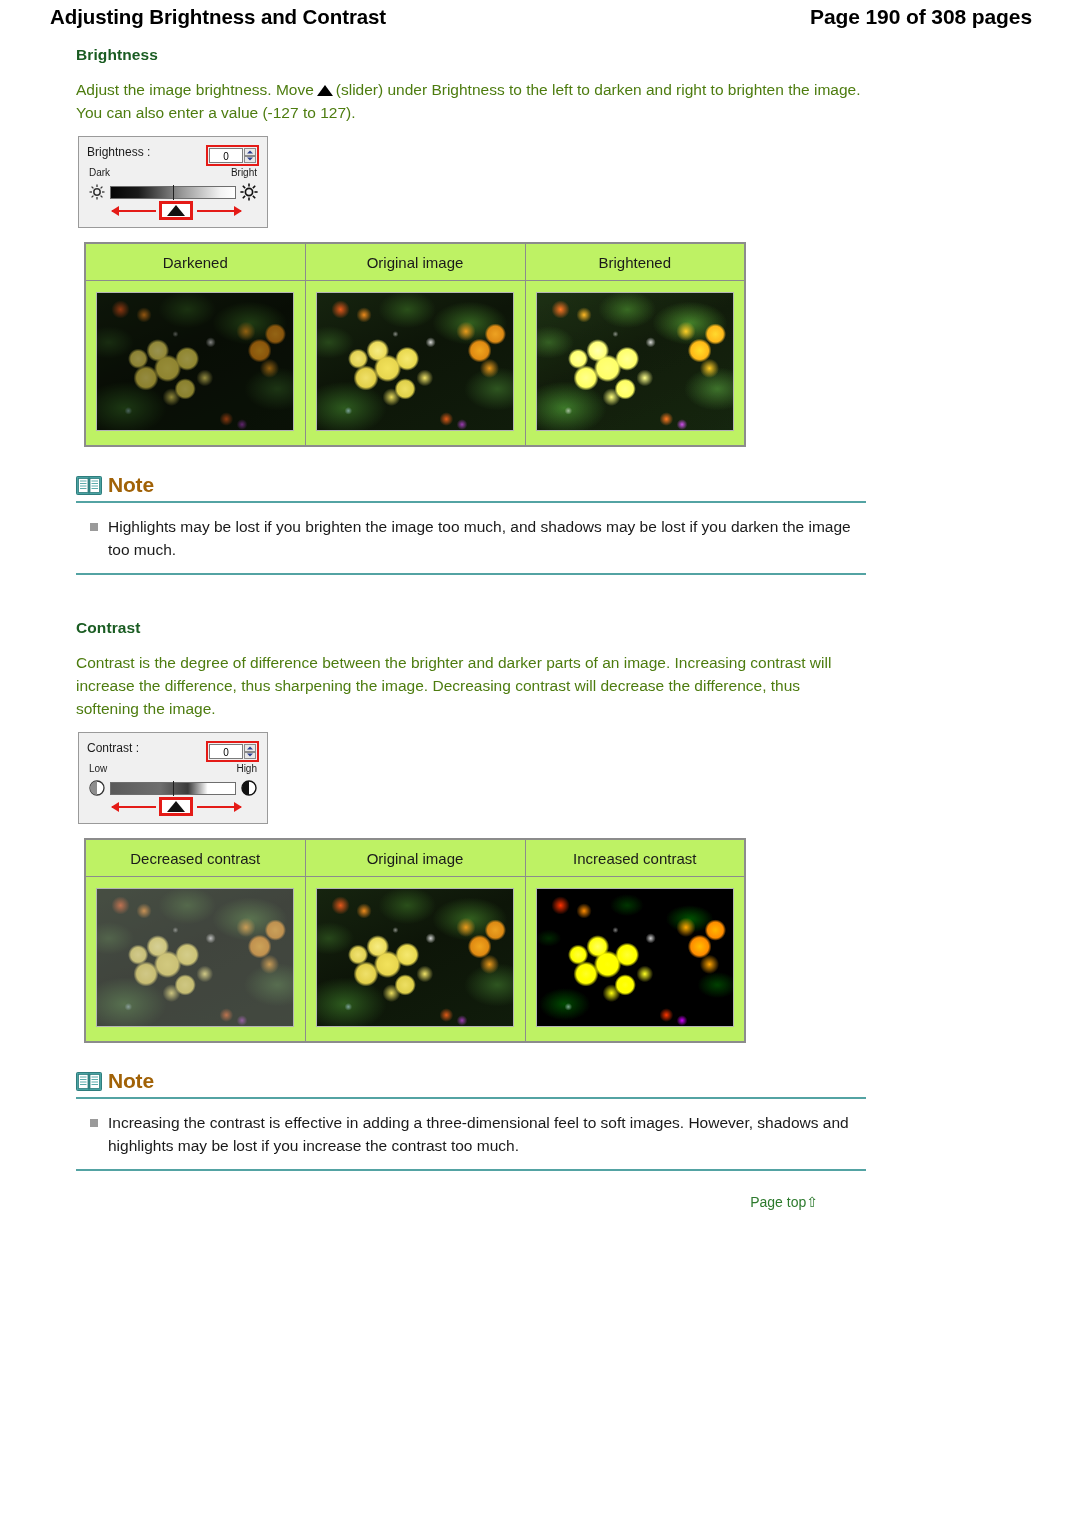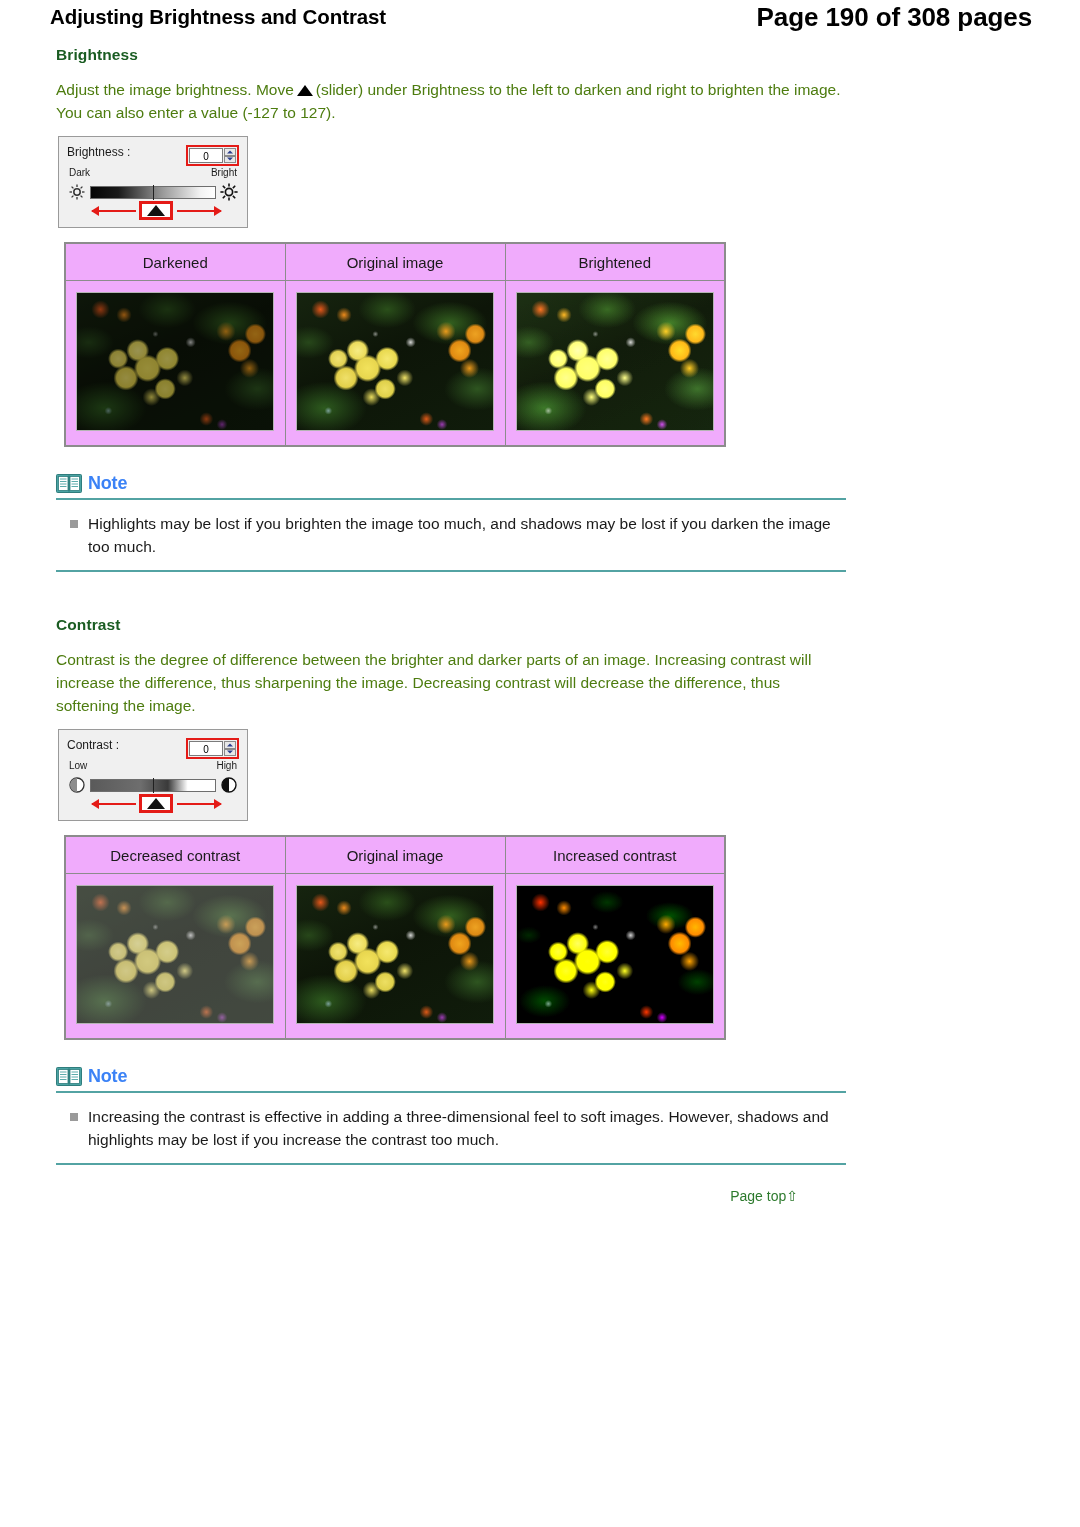--- a/index.html
+++ b/index.html
@@ -36,30 +36,30 @@
     padding: 0 48px 0 50px;
     box-sizing: border-box;
   }
   .header-title {
     font-size: 20.5px;
     font-weight: bold;
     letter-spacing: -0.1px;
     white-space: nowrap;
   }
   .header-page {
-    font-size: 26px;
+    font-size: 21px;
     font-weight: bold;
     letter-spacing: -0.1px;
     white-space: nowrap;
   }
 
   
   .content {
     position: absolute;
-    left: 56px;
+    left: 76px;
     top: 46px;
     width: 790px;
   }
 
   h2.section-heading {
     font-size: 15.5px;
     font-weight: bold;
     color: #1a5c22;
     margin: 0 0 14px 0;
     letter-spacing: 0.1px;
@@ -265,21 +265,21 @@
   .cmp-table {
     border-collapse: collapse;
     border: 2px solid #8c8c8c;
     background: #ffffff;
     margin: 4px 0 0 8px;
     table-layout: fixed;
     width: 662px;
   }
   .cmp-table td {
     border: 1px solid #8c8c8c;
-    background: #f0abfc;
+    background: #bef264;
     padding: 0;
     vertical-align: middle;
     text-align: center;
   }
   .cmp-table td.label-cell {
     height: 36px;
     font-size: 15px;
     color: #1a1a1a;
   }
   .cmp-table td.img-cell {
@@ -352,23 +352,23 @@
     align-items: center;
     gap: 6px;
     margin-bottom: 4px;
   }
   .book-icon {
     width: 26px;
     height: 21px;
     flex: 0 0 26px;
   }
   .note-title {
-    font-size: 18px;
+    font-size: 21px;
     font-weight: bold;
-    color: #3b82f6;
+    color: #a16207;
     letter-spacing: -0.2px;
   }
   .note-rule {
     height: 2px;
     background: #53a3a3;
     width: 100%;
   }
   .note-body {
     display: flex;
     gap: 10px;

